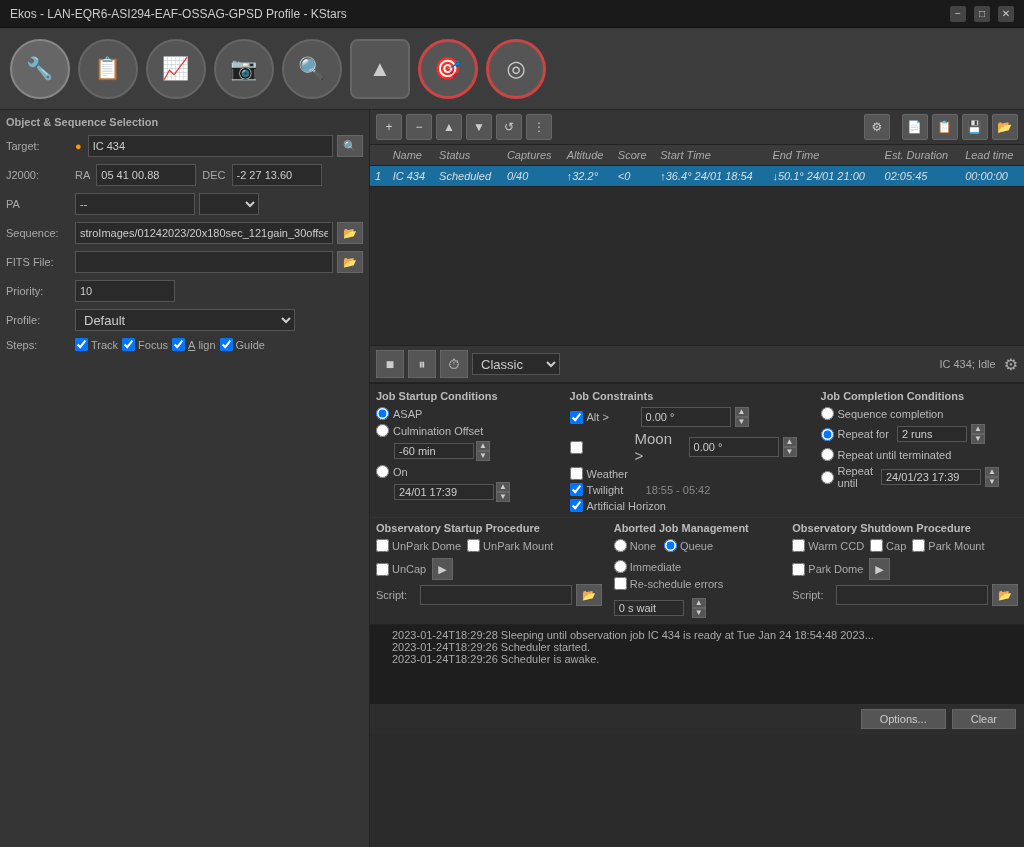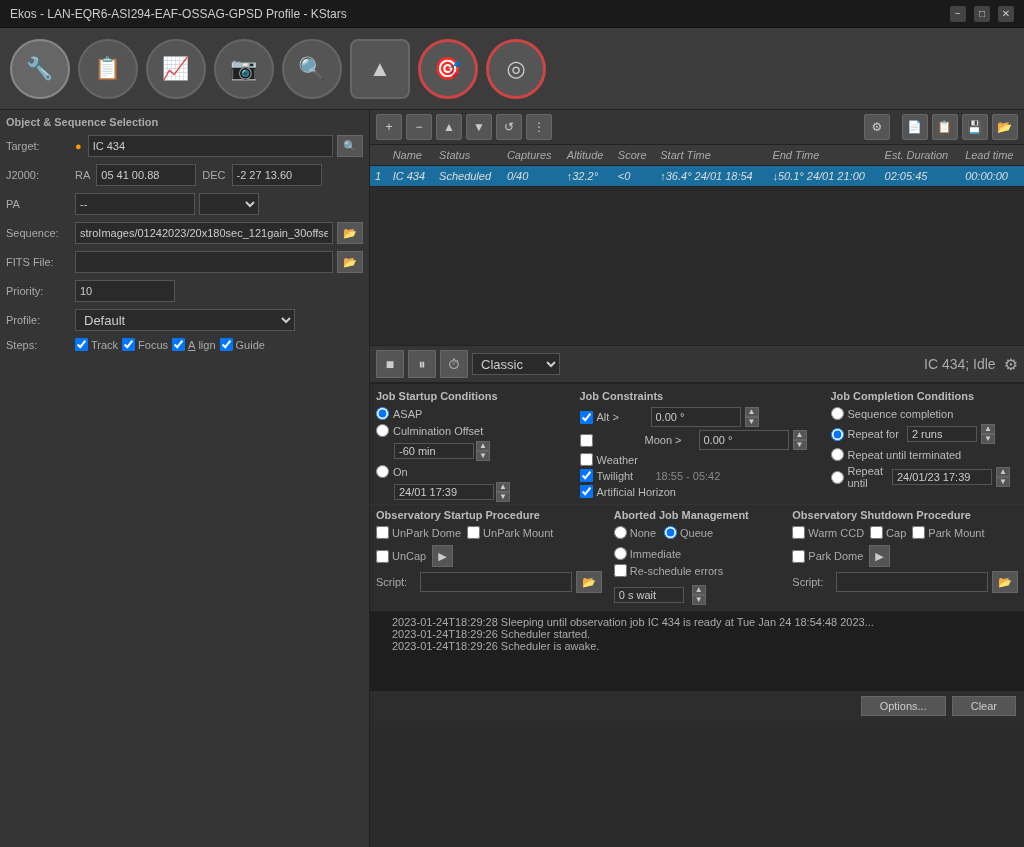--- a/index.html
+++ b/index.html
@@ -179,35 +179,35 @@
       background: #555;
       border: 1px solid #666;
       color: #ccc;
       width: 28px; height: 28px;
       cursor: pointer;
       font-size: 14px;
       display: flex; align-items: center; justify-content: center;
     }
     .status-text {
       color: #aaa;
-      font-size: 14px;
+      font-size: 11px;
       margin-left: auto;
     }
     
     #bottom-section {
       background: #2d2d2d;
       padding: 0;
       display: flex;
       flex-direction: column;
     }
     
     #bottom-cols {
       display: flex;
       gap: 12px;
-      padding: 6px 8px 2px 6px;
+      padding: 6px 19px 2px 6px;
       border-top: 1px solid #222;
     }
     .bottom-col {
       flex: 1;
       padding: 0 6px;
     }
     .bottom-col:first-child { padding-left: 0; }
     .col-title {
       color: #bbb;
       font-size: 11px;
@@ -491,21 +491,21 @@
             <input type="checkbox" checked="" style="">
             <span style="color:#bbb;font-size:11px;width:50px;">Alt &gt;</span>
             <input class="constraint-val" type="text" value="0.00 °" style="">
             <div class="spin-arrows">
               <button class="spin-arrow">▲</button>
               <button class="spin-arrow">▼</button>
             </div>
           </div>
           <div class="constraint-row">
             <input type="checkbox" style="">
-            <span style="color:#bbb;font-size:11px;width:50px;margin-left:48px;">Moon &gt;</span>
+            <span style="color:#bbb;font-size:15px;width:50px;margin-left:48px;">Moon &gt;</span>
             <input class="constraint-val" type="text" value="0.00 °" style="">
             <div class="spin-arrows">
               <button class="spin-arrow">▲</button>
               <button class="spin-arrow">▼</button>
             </div>
           </div>
           <div class="constraint-row">
             <input type="checkbox" style="">
             <span style="color:#bbb;font-size:11px;">Weather</span>
           </div>

